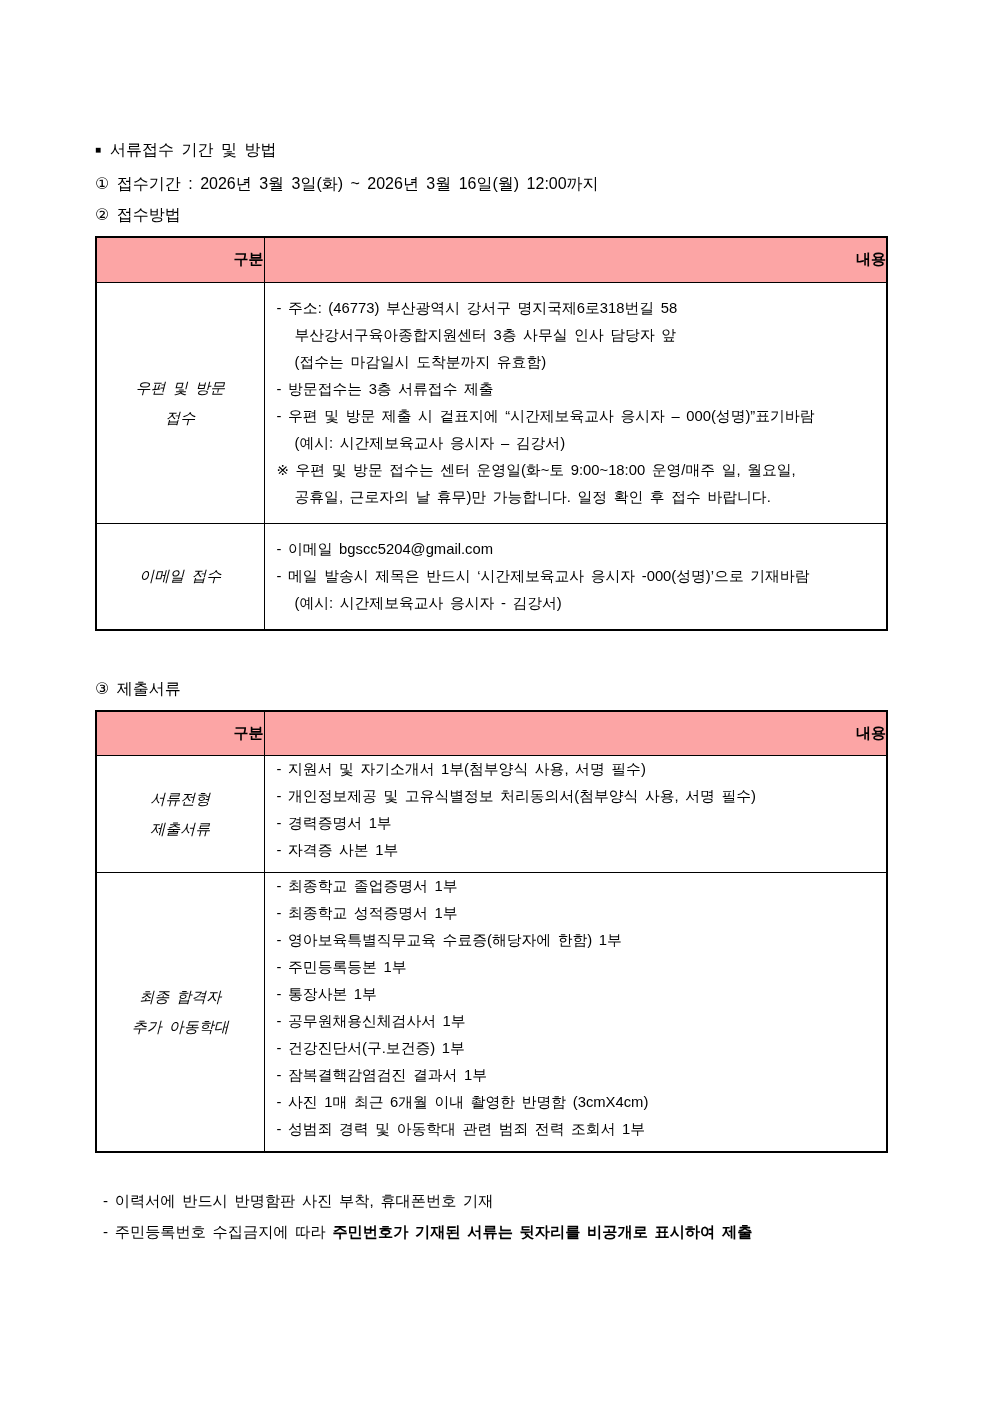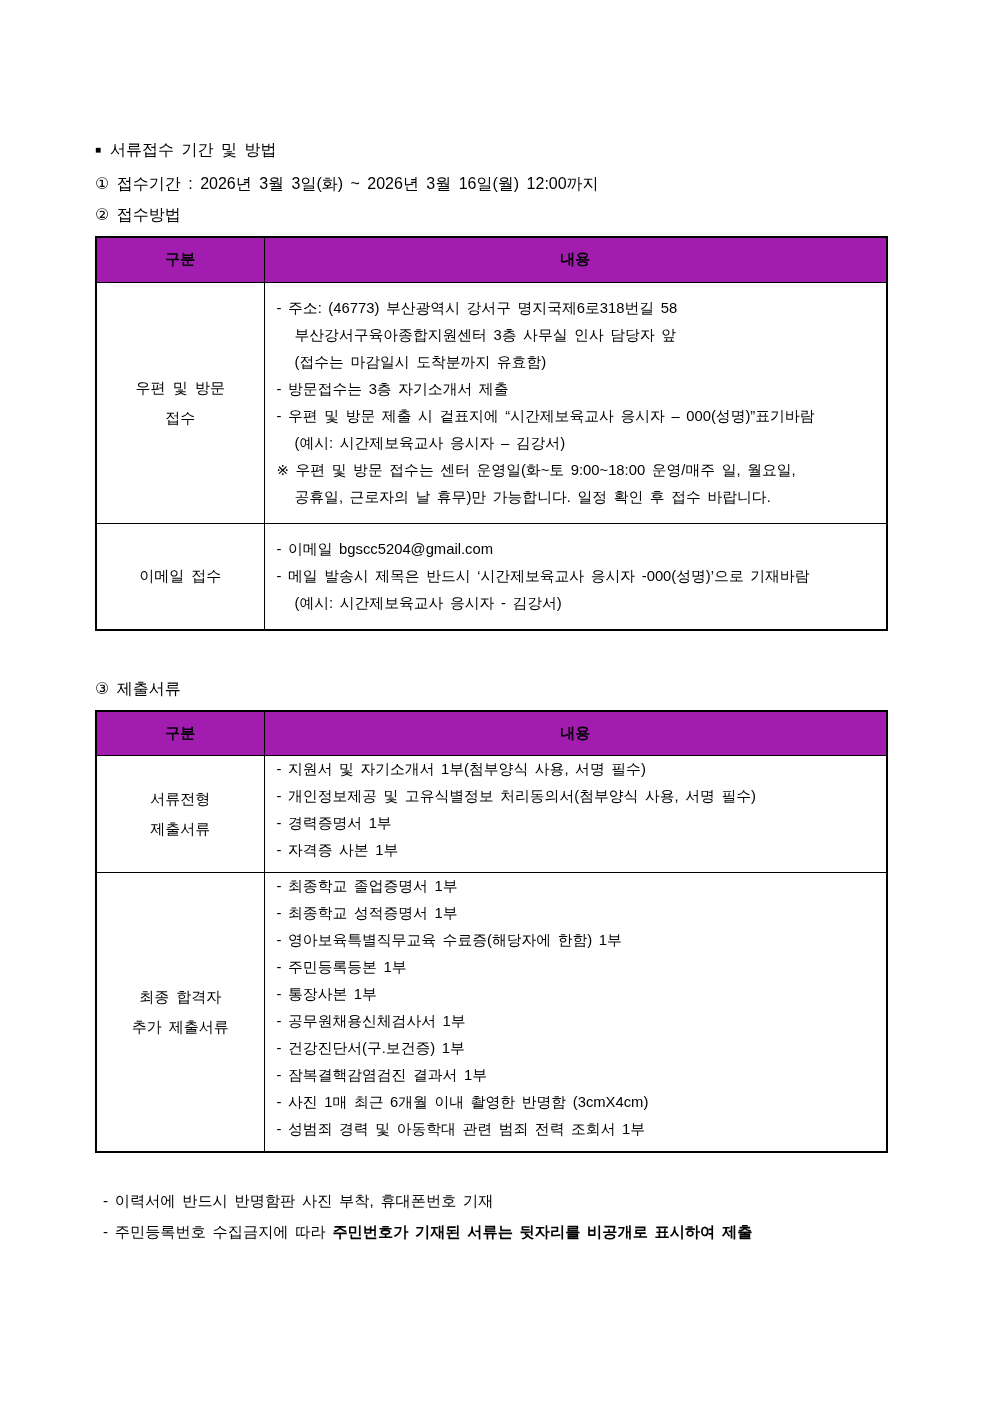--- a/index.html
+++ b/index.html
@@ -35,32 +35,33 @@
     table-layout: fixed;
     margin-top: 6px;
   }
   table.doc-table th, table.doc-table td {
     border: 1px solid #000;
   }
   table.doc-table th {
     height: 45px;
     font-size: 15px;
     font-weight: bold;
-    text-align: center;
+    text-align: right;
     vertical-align: middle;
-    background: #a21caf;
+    background: #fca5a5;
     word-spacing: 2px;
   }
   td.cat {
     text-align: center;
     vertical-align: middle;
     font-size: 15px;
     line-height: 30px;
     word-spacing: 3px;
     padding: 9px 4px;
+    font-style: italic;
   }
   td.content {
     vertical-align: middle;
     padding: 12px 10px 12px 12px;
   }
   #tbl-docs td.content { padding: 0 10px 8px 12px; }
   .tline {
     font-size: 14.8px;
     line-height: 27px;
     word-spacing: 2.5px;
@@ -105,21 +106,21 @@
     <tbody>
         <tr>
           <td class="cat">
             <div>우편 및 방문</div>
             <div>접수</div>
           </td>
           <td class="content">
             <div class="tline"><span>- 주소: (46773) 부산광역시 강서구 명지국제6로318번길 58</span></div>
             <div class="tline ind"><span>부산강서구육아종합지원센터 3층 사무실 인사 담당자 앞</span></div>
             <div class="tline ind"><span>(접수는 마감일시 도착분까지 유효함)</span></div>
-            <div class="tline"><span>- 방문접수는 3층 자기소개서 제출</span></div>
+            <div class="tline"><span>- 방문접수는 3층 서류접수 제출</span></div>
             <div class="tline"><span>- 우편 및 방문 제출 시 겉표지에 “시간제보육교사 응시자 – 000(성명)”표기바람</span></div>
             <div class="tline ind"><span>(예시: 시간제보육교사 응시자 – 김강서)</span></div>
             <div class="tline"><span>※ 우편 및 방문 접수는 센터 운영일(화~토 9:00~18:00 운영/매주 일, 월요일,</span></div>
             <div class="tline ind"><span>공휴일, 근로자의 날 휴무)만 가능합니다. 일정 확인 후 접수 바랍니다.</span></div>
           </td>
         </tr>
         <tr>
           <td class="cat">
             <div>이메일 접수</div>
           </td>
@@ -154,21 +155,21 @@
           <td class="content">
             <div class="tline"><span>- 지원서 및 자기소개서 1부(첨부양식 사용, 서명 필수)</span></div>
             <div class="tline"><span>- 개인정보제공 및 고유식별정보 처리동의서(첨부양식 사용, 서명 필수)</span></div>
             <div class="tline"><span>- 경력증명서 1부</span></div>
             <div class="tline"><span>- 자격증 사본 1부</span></div>
           </td>
         </tr>
         <tr>
           <td class="cat">
             <div>최종 합격자</div>
-            <div>추가 제출서류</div>
+            <div>추가 아동학대</div>
           </td>
           <td class="content">
             <div class="tline"><span>- 최종학교 졸업증명서 1부</span></div>
             <div class="tline"><span>- 최종학교 성적증명서 1부</span></div>
             <div class="tline"><span>- 영아보육특별직무교육 수료증(해당자에 한함) 1부</span></div>
             <div class="tline"><span>- 주민등록등본 1부</span></div>
             <div class="tline"><span>- 통장사본 1부</span></div>
             <div class="tline"><span>- 공무원채용신체검사서 1부</span></div>
             <div class="tline"><span>- 건강진단서(구.보건증) 1부</span></div>
             <div class="tline"><span>- 잠복결핵감염검진 결과서 1부</span></div>

